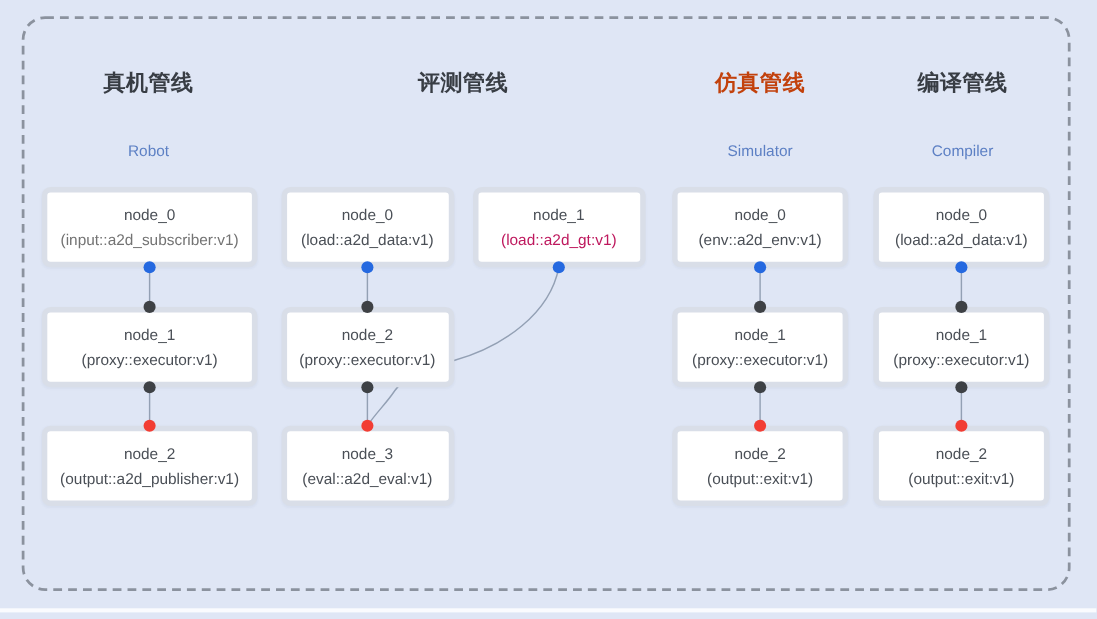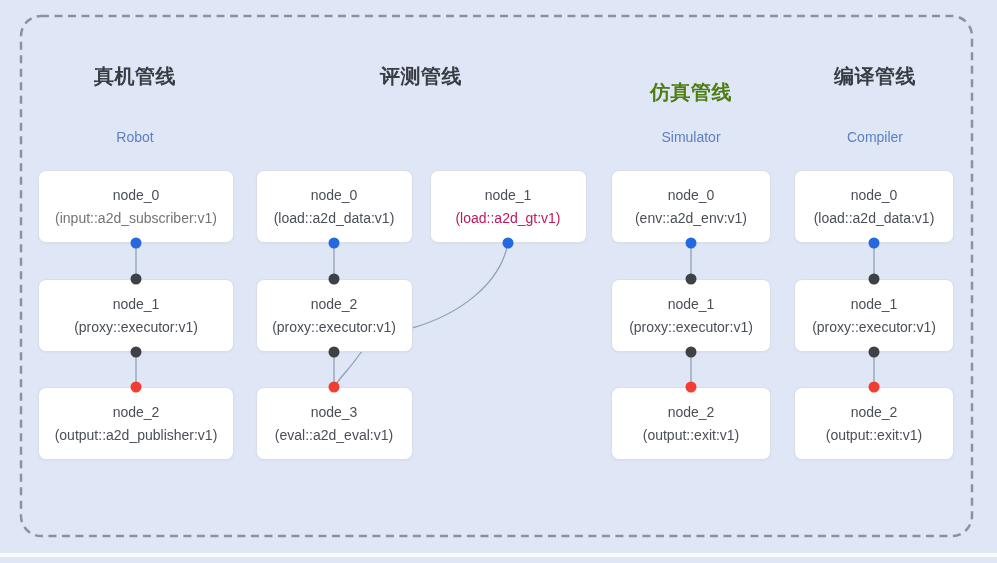--- a/index.html
+++ b/index.html
@@ -38,21 +38,21 @@
     font-size: 14px;
     line-height: 28px;
     font-weight: 400;
     white-space: nowrap;
     z-index: 2;
   }
   .node {
     position: absolute;
     box-sizing: border-box;
     border-radius: 8px;
-    border: 1px solid #8b5cf6;
+    border: 5px solid #8b5cf6;
     background: #ffffff;
     display: flex;
     flex-direction: column;
     align-items: center;
     justify-content: center;
     gap: 2px;
     z-index: 2;
     box-shadow: 0 1px 2px rgba(70, 90, 130, 0.05);
     text-align: right;
   }
@@ -128,21 +128,21 @@
       <div class="node-name" style="color: rgb(74, 79, 86);">node_2</div>
       <div class="node-type" style="color: rgb(74, 79, 86);">(proxy::executor:v1)</div>
     </div>
     <div class="port" style="background: rgb(62, 65, 69); left: 334px; top: 279px;"></div>
     <div class="port" style="background: rgb(62, 65, 69); left: 334px; top: 352px;"></div>
     <div class="node" style="left: 255.5px; top: 387px; width: 157px; height: 73px; background: rgb(255, 255, 255); border-color: rgb(217, 222, 232);">
       <div class="node-name" style="color: rgb(74, 79, 86);">node_3</div>
       <div class="node-type" style="color: rgb(74, 79, 86);">(eval::a2d_eval:v1)</div>
     </div>
     <div class="port" style="background: rgb(242, 61, 51); left: 334px; top: 387px;"></div>
-    <div class="title-zh" style="left: 691px; color: #4d7c0f; margin-top: 16px;">仿真管线</div>
+    <div class="title-zh" style="left: 691px; color: #c2410c;">仿真管线</div>
     <div class="title-en" style="left: 691px; color: rgb(93, 128, 196);">Simulator</div>
     <div class="node" style="left: 611px; top: 170px; width: 160px; height: 73px; background: rgb(255, 255, 255); border-color: rgb(217, 222, 232);">
       <div class="node-name" style="color: rgb(74, 79, 86);">node_0</div>
       <div class="node-type" style="color: rgb(74, 79, 86);">(env::a2d_env:v1)</div>
     </div>
     <div class="port" style="background: rgb(37, 105, 224); left: 691px; top: 243px;"></div>
     <div class="node" style="left: 611px; top: 279px; width: 160px; height: 73px; background: rgb(255, 255, 255); border-color: rgb(217, 222, 232);">
       <div class="node-name" style="color: rgb(74, 79, 86);">node_1</div>
       <div class="node-type" style="color: rgb(74, 79, 86);">(proxy::executor:v1)</div>
     </div>

